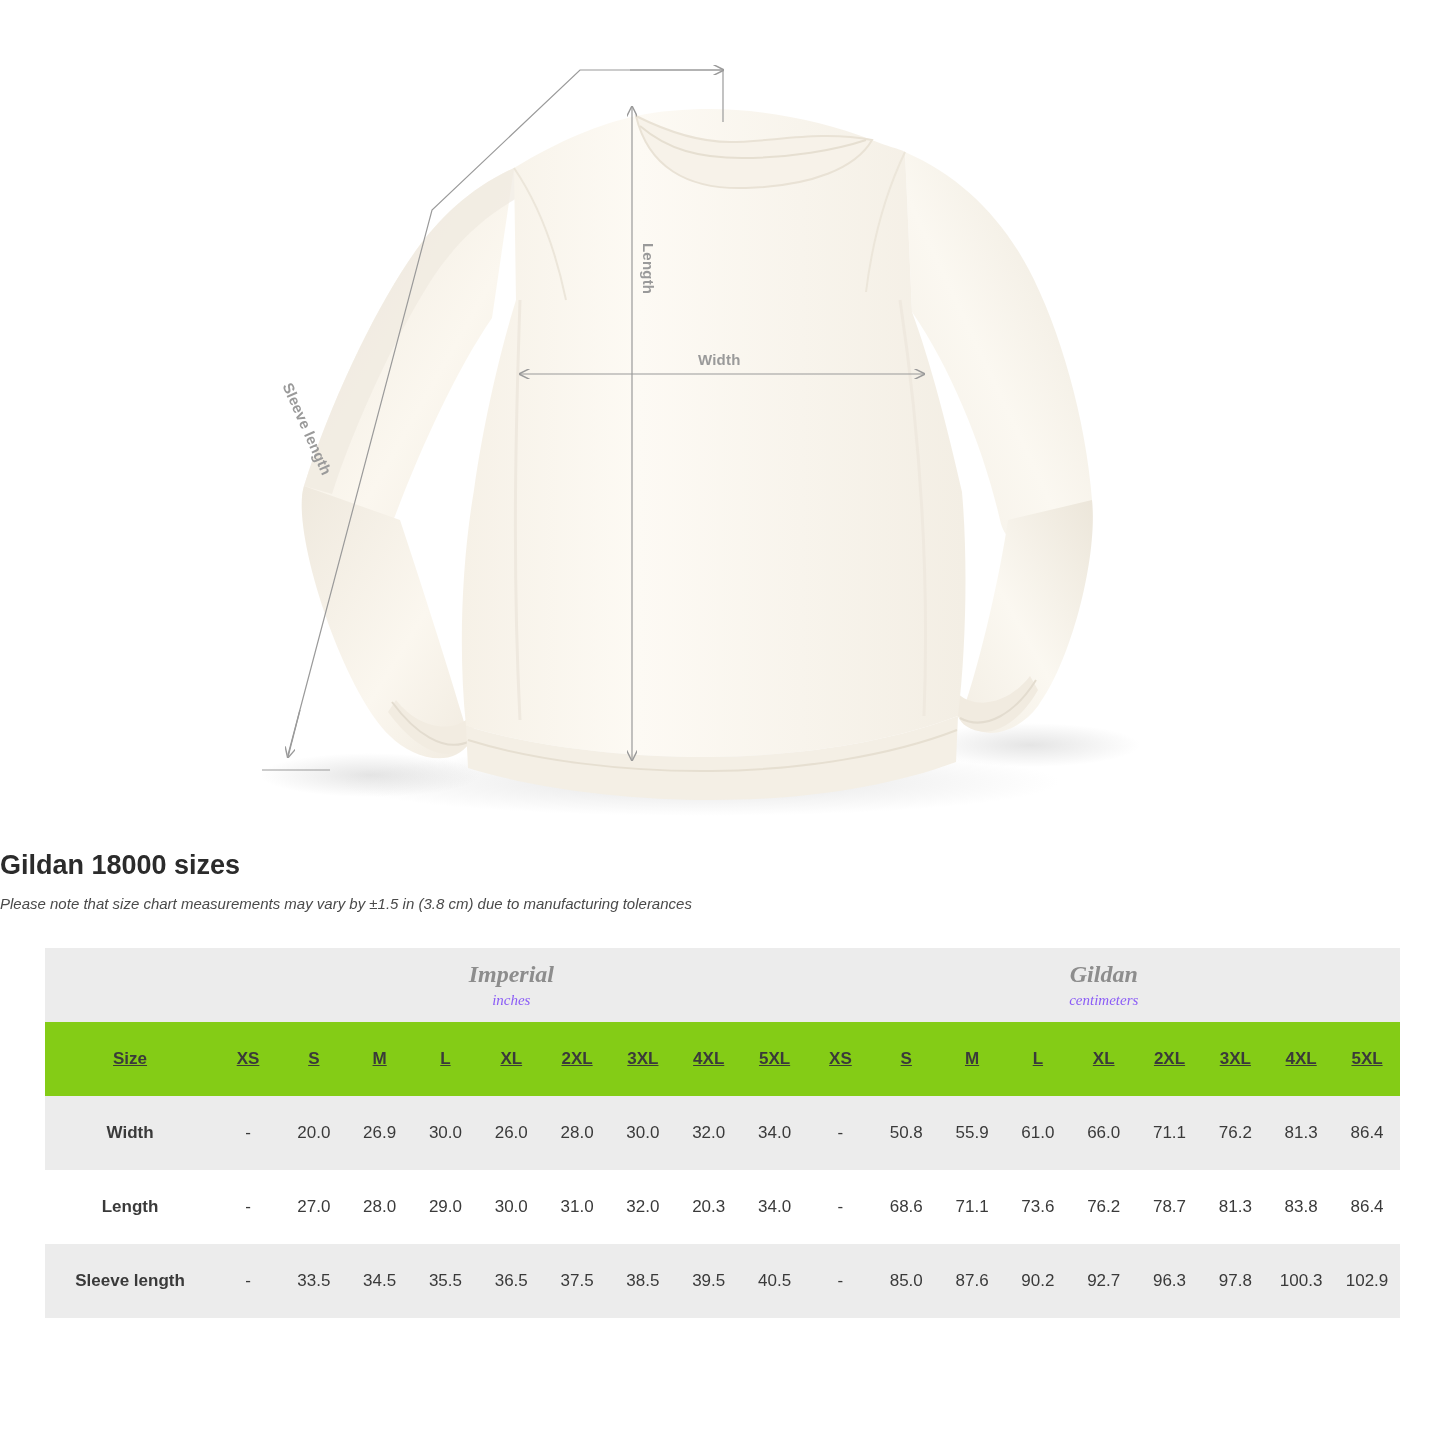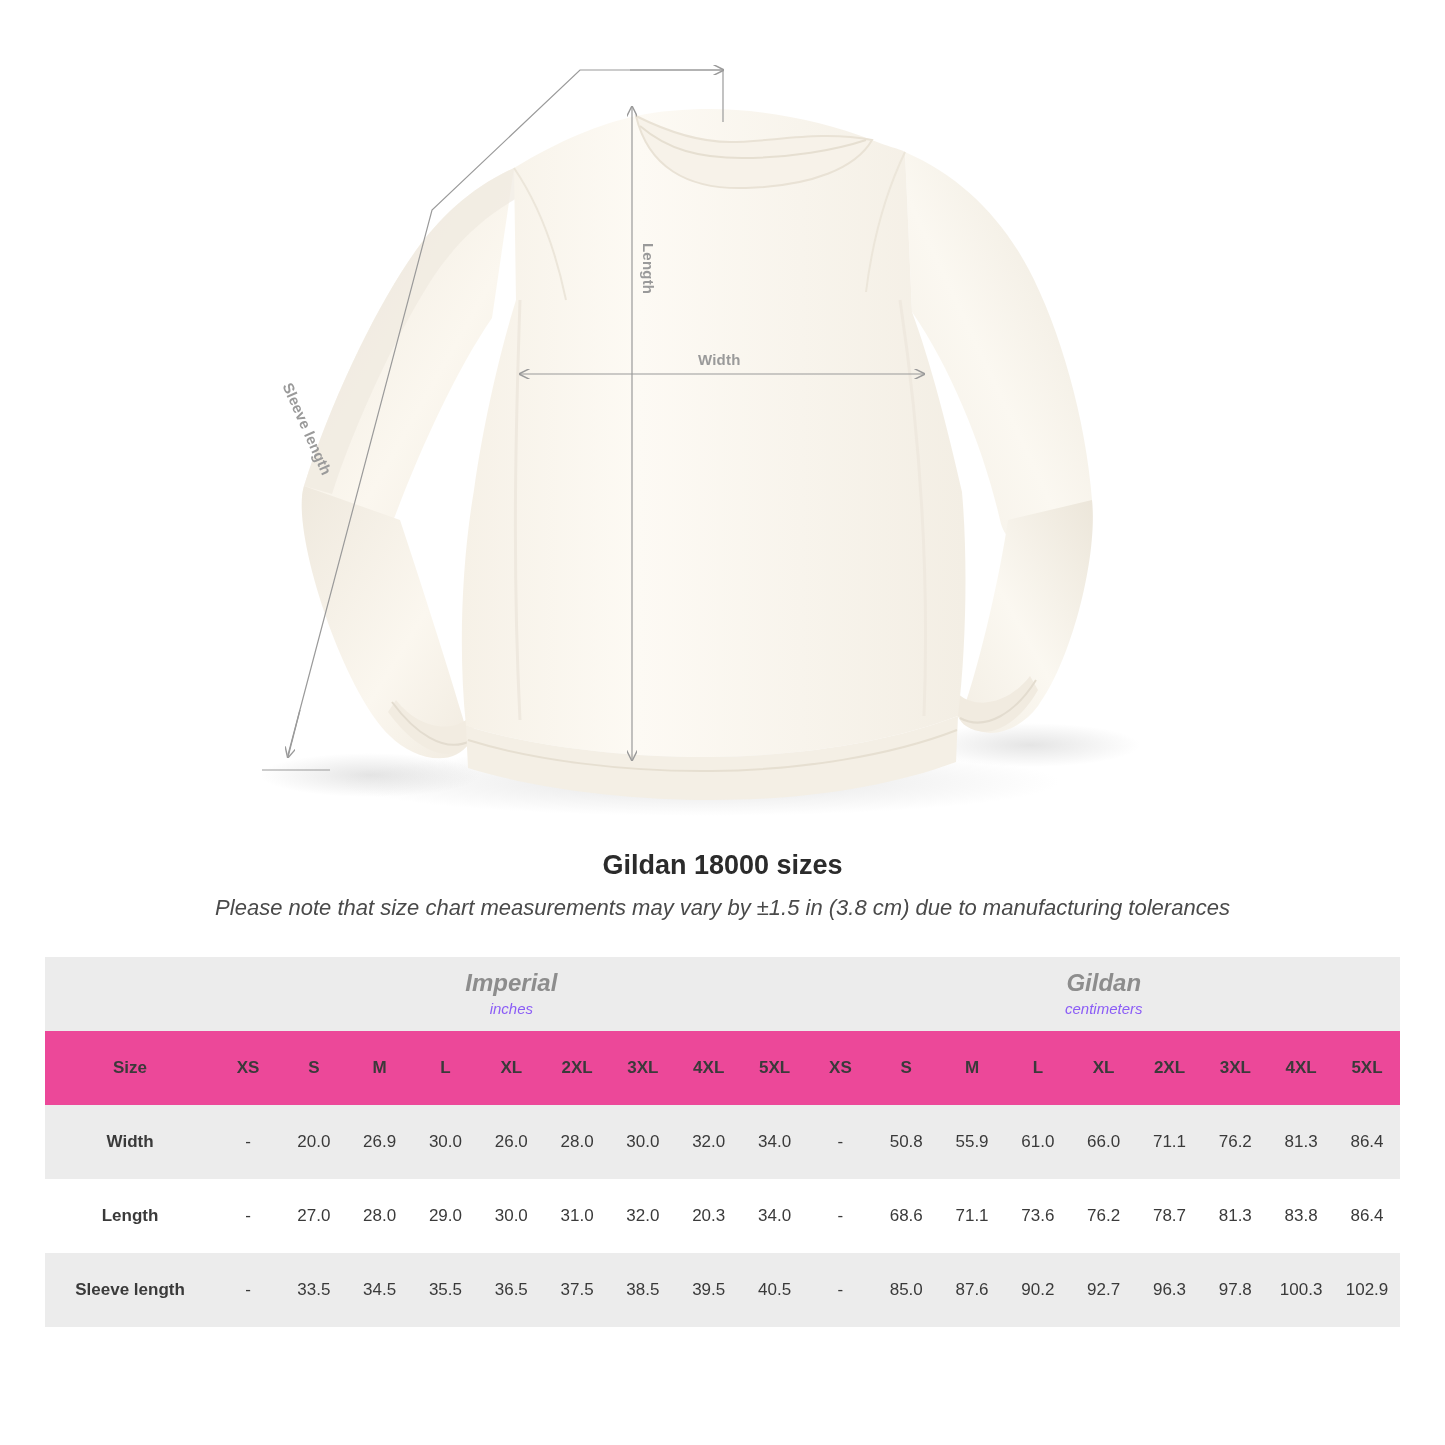--- a/index.html
+++ b/index.html
@@ -41,31 +41,31 @@
   }
   .label-width { left: 698px; top: 351px; }
   .label-sleeve {
     left: 295px; top: 380px;
     transform: rotate(66deg);
     transform-origin: left top;
   }
 
   
   .title-block {
-    text-align: center;
+    text-align: left;
     margin-top: 10px;
   }
   .chart-title {
     font-size: 27px;
     font-weight: bold;
     color: #2b2b2b;
     margin: 0 0 14px 0;
   }
   .chart-note {
-    font-size: 22px;
+    font-size: 15px;
     font-style: italic;
     color: #4a4a4a;
     margin: 0;
   }
 
   
   .table-wrap {
     margin: 36px 45px 0 45px;
   }
   table.size-table {
@@ -78,38 +78,40 @@
     vertical-align: middle;
     font-size: 17px;
     color: #3a3a3a;
     height: 74px;
     padding: 0;
   }
   
   .unit-band td {
     background: #ececec;
     height: 108px;
+    font-family: Liberation Serif, serif;
   }
   .unit-name {
     font-size: 24px;
     font-style: italic;
     font-weight: bold;
     color: #8d8d8d;
     line-height: 1.25;
   }
   .unit-sub {
     font-size: 15px;
     font-style: italic;
     color: #8b5cf6;
     line-height: 1.5;
   }
   .hdr td {
-    background: #ec4899;
+    background: #84cc16;
     font-size: 17px;
     color: #3b3b3b;
+    text-decoration: underline;
   }
   .hdr td.rowlabel { font-weight: bold; font-size: 17px; }
   .hdr td.sizecell { font-weight: bold; }
   tr.band-grey td { background: #ececec; }
   tr.band-white td { background: #ffffff; }
   td.rowlabel {
     font-weight: bold;
     color: #333;
     font-size: 17px;
   }

